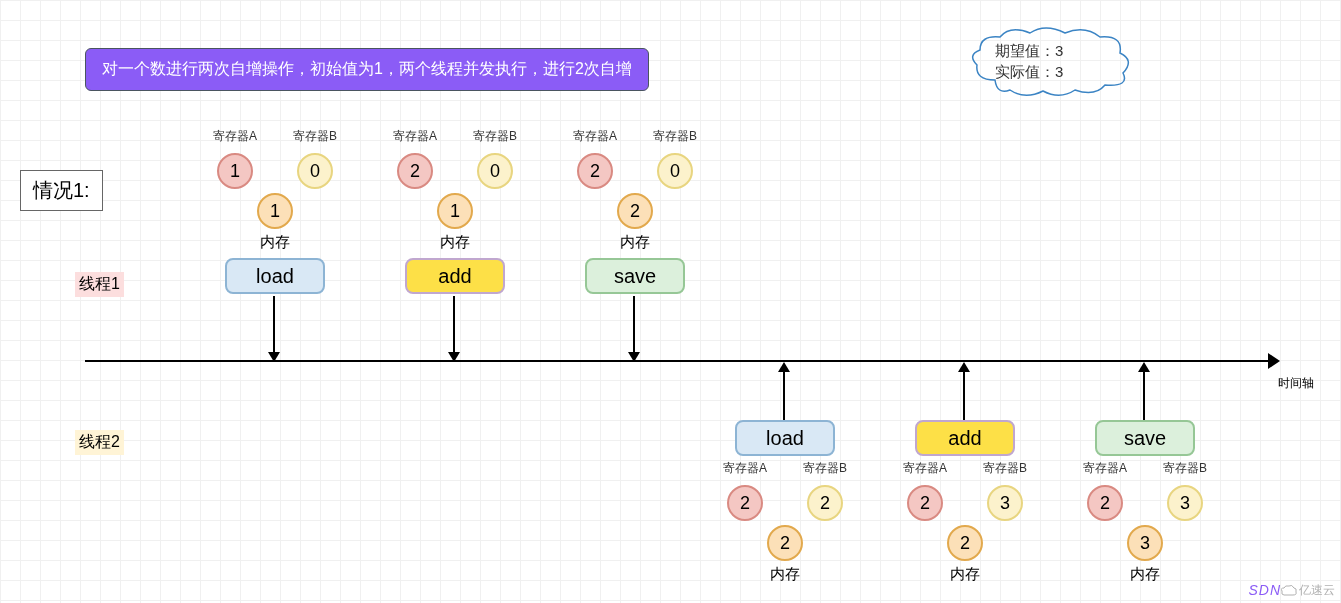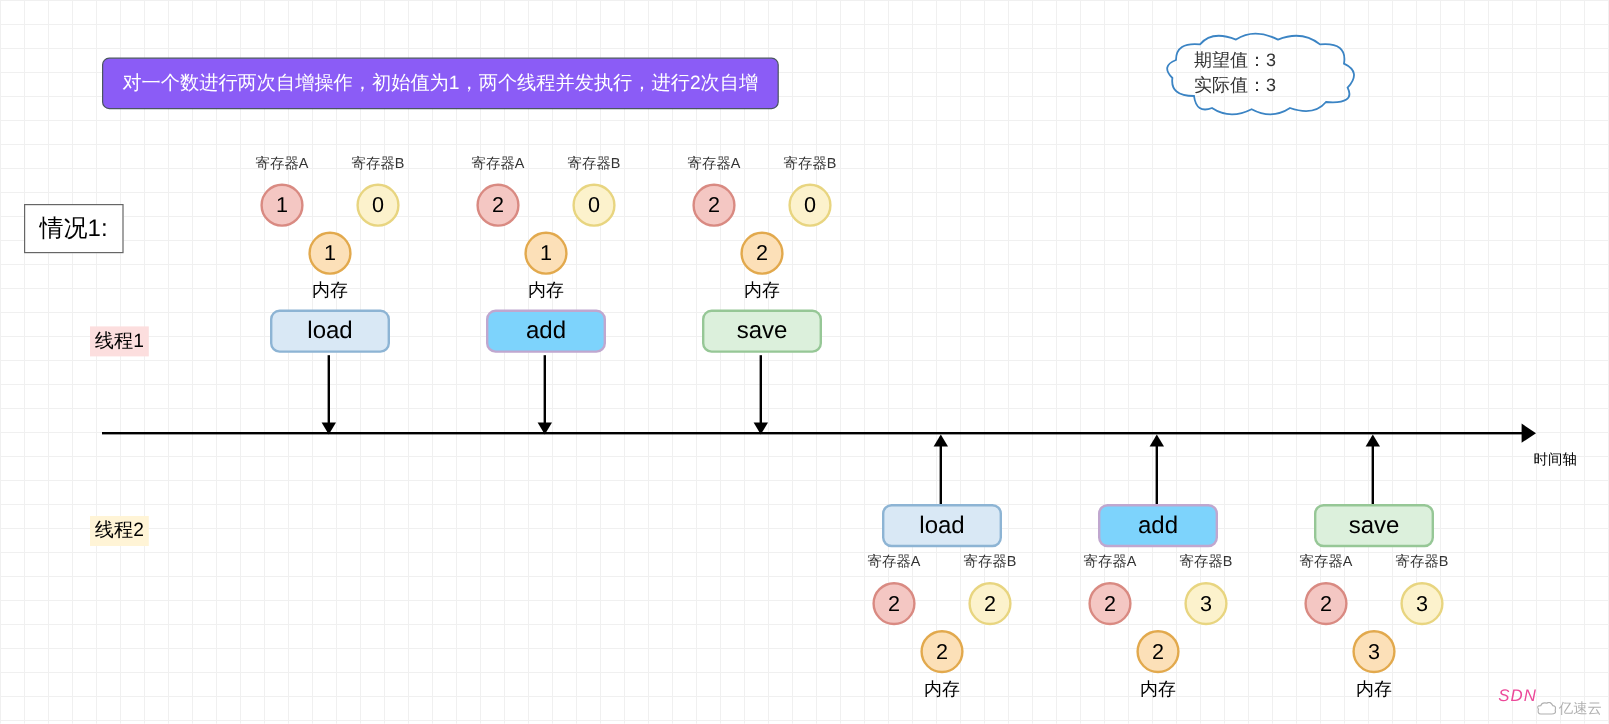--- a/index.html
+++ b/index.html
@@ -118,21 +118,21 @@
     position: absolute;
     left: 30px; top: 130px;
     width: 100px; height: 36px;
     border-radius: 8px;
     display: flex;
     align-items: center;
     justify-content: center;
     font-size: 20px;
   }
   .op-load { background: #d9e8f5; border: 2px solid #8db4d4; }
-  .op-add  { background: #7dd3fc; border: 2px solid #c0a7cf; }
+  .op-add  { background: #fde047; border: 2px solid #c0a7cf; }
   .op-save { background: #dcf0dc; border: 2px solid #96c796; }
 
   .arrow-down {
     position: absolute;
     left: 78px; top: 168px;
     width: 2px;
     background: #000;
   }
   .arrow-down::after {
     content: '';
@@ -163,23 +163,23 @@
   }
   .group2 .regA-lbl { top: 40px; }
   .group2 .regB-lbl { top: 40px; }
   .group2 .regA { top: 65px; }
   .group2 .regB { top: 65px; }
   .group2 .mem  { top: 105px; }
   .group2 .mem-lbl { top: 145px; }
 
   .watermark {
     position: absolute;
-    right: 60px; bottom: 16px;
+    right: 60px; bottom: 5px;
     font-size: 14px;
-    color: #ec4899;
+    color: #8b5cf6;
     font-style: italic;
     letter-spacing: 1px;
   }
   .watermark-brand {
     position: absolute;
     right: 6px; bottom: 4px;
     font-size: 12px;
     color: #b0b0b0;
   }
   .watermark-brand svg { vertical-align: middle; margin-right:2px; }

